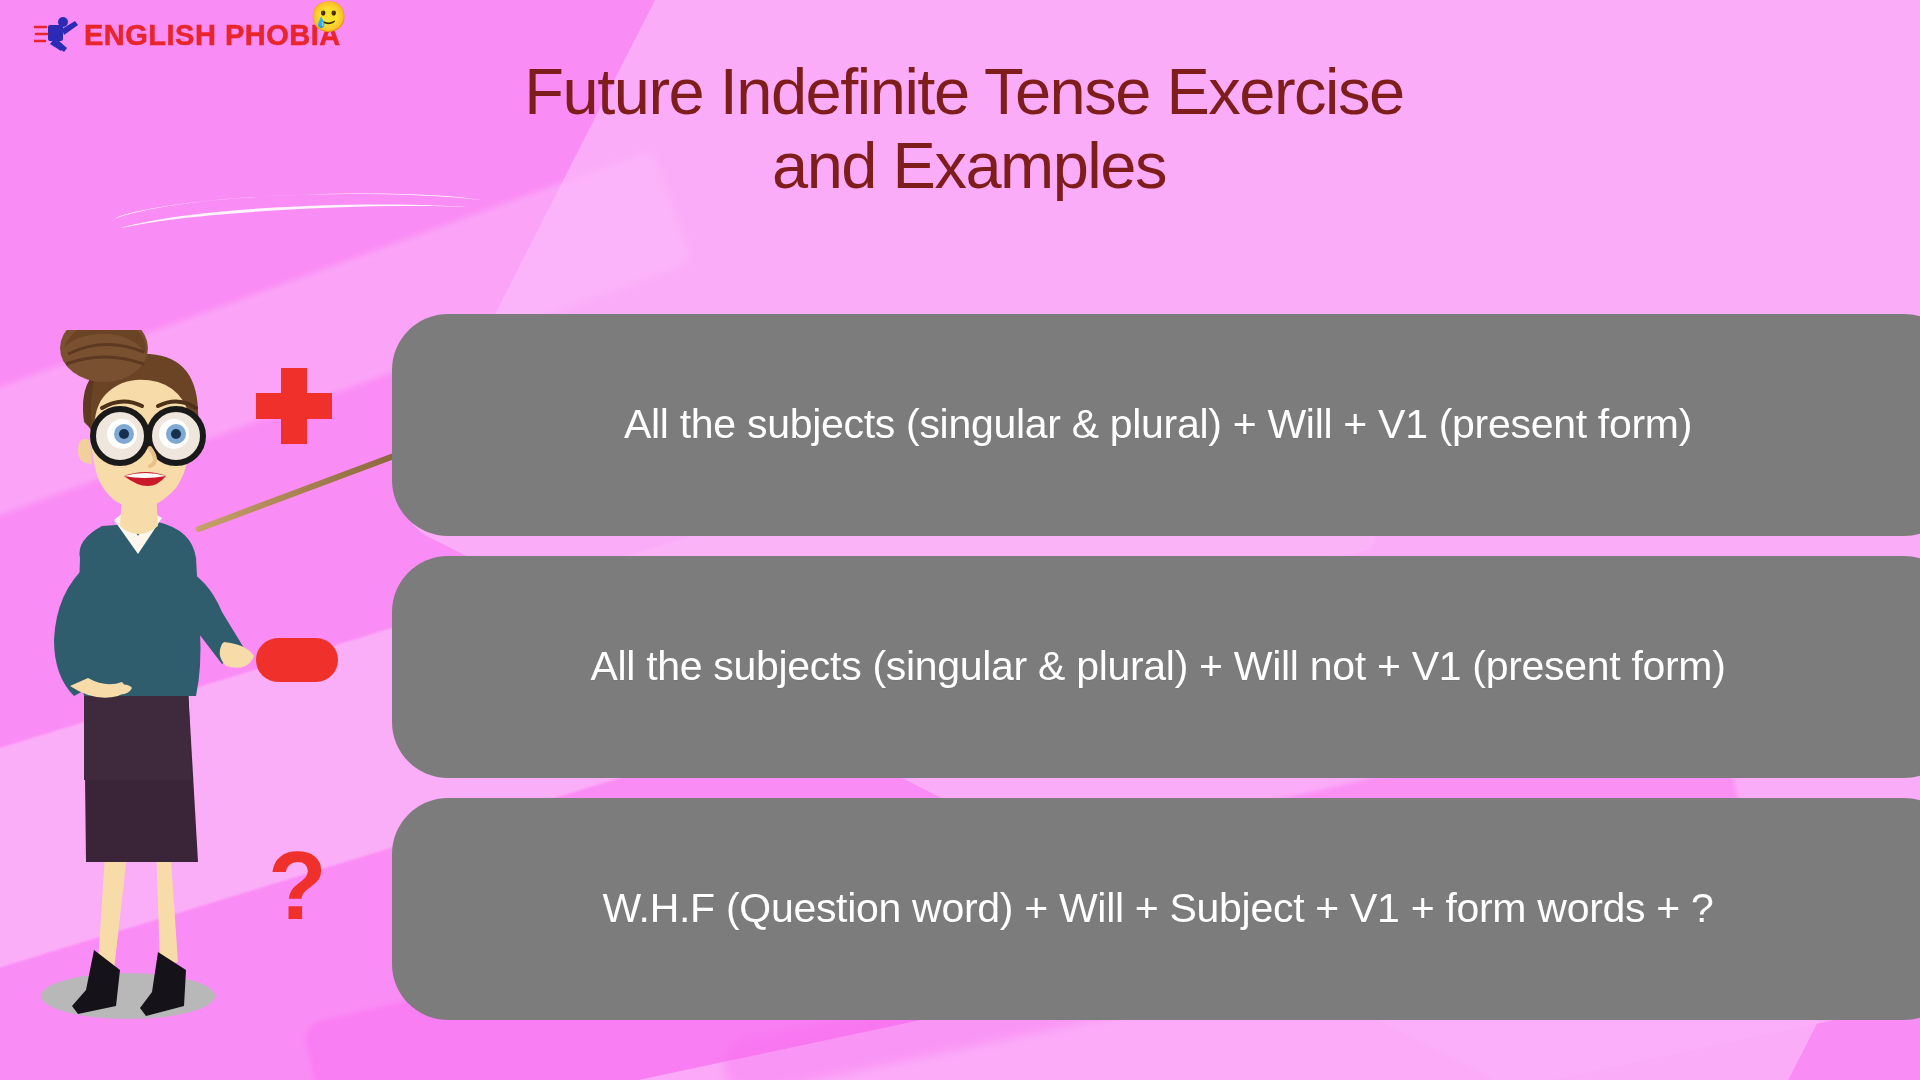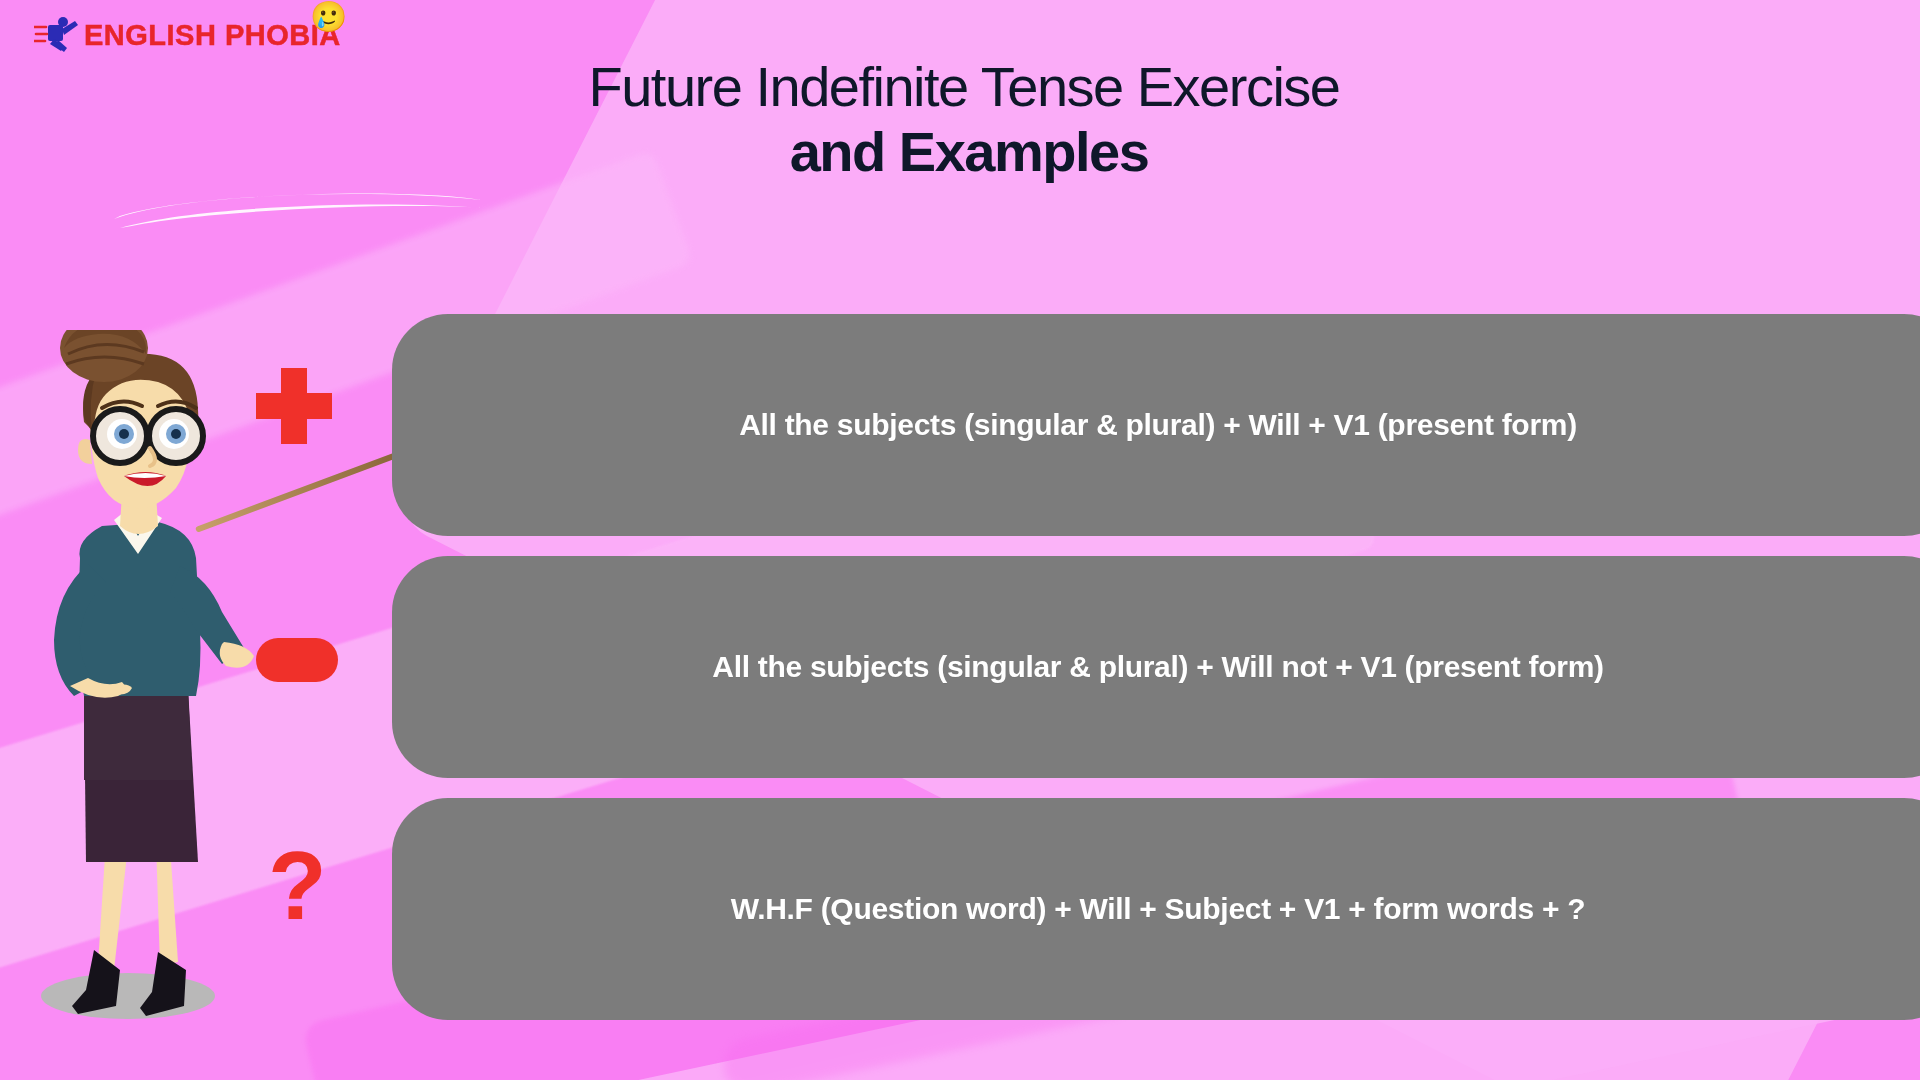--- a/index.html
+++ b/index.html
@@ -87,28 +87,28 @@
   }
 
   
   #title{
     position:absolute; left:0; right:0; top:60px;
     text-align:center; z-index:25;
   }
   #title .line{
     font-family:"Liberation Sans", sans-serif;
     font-weight:normal;
-    font-size:56px;
+    font-size:65px;
     line-height:.98;
-    color:#0f172a;
+    color:#7f1d1d;
     letter-spacing:-1.5px;
     white-space:nowrap;
   }
   #title .line.l1{ padding-left:8px; }
-  #title .line.l2{ padding-left:18px; margin-top:10px;font-weight:bold; }
+  #title .line.l2{ padding-left:18px; margin-top:10px; }
 
   
   #underline{
     position:absolute; left:110px; top:186px;
     width:375px; height:46px; z-index:26;
   }
 
   
   #teacher{
     position:absolute; left:10px; top:330px;
@@ -147,22 +147,22 @@
     background:#7c7c7c;
     border-radius:56px;
     color:#ffffff;
     display:flex; align-items:center; justify-content:center;
     text-align:center;
     padding:8px 56px 8px 66px;
     z-index:24;
   }
   .gbox .txt{
     font-family:"Liberation Sans", sans-serif;
-    font-weight:bold;
-    font-size:30px;
+    font-weight:normal;
+    font-size:41px;
     line-height:1.26;
     letter-spacing:-0.3px;
     text-shadow:0 1px 0 rgba(0,0,0,.05);
     width:100%;
     padding-right:46px;
   }
   #box-affirmative{ top:314px; height:222px; }
   #box-negative   { top:556px; height:222px; }
   #box-interrogative{ top:798px; height:222px; }
 </style>

